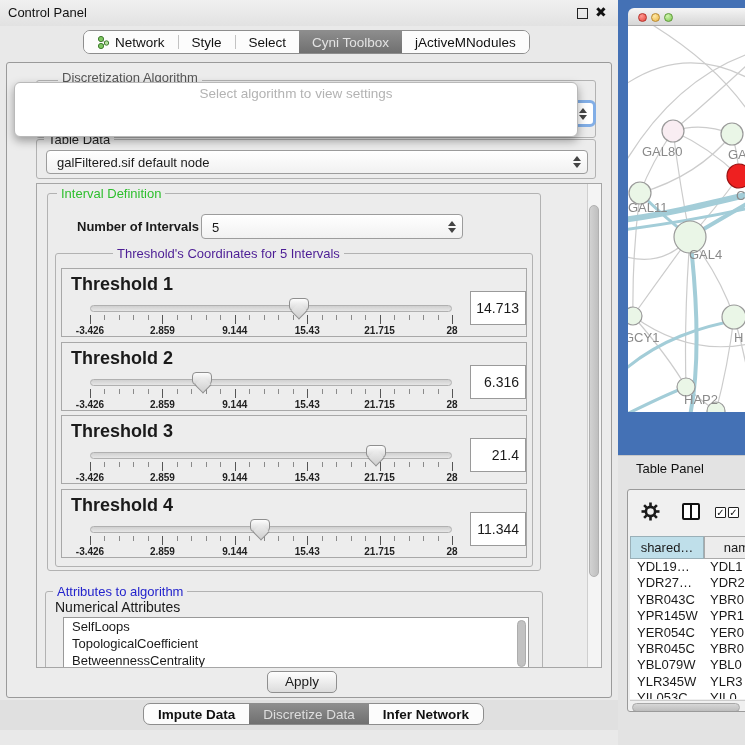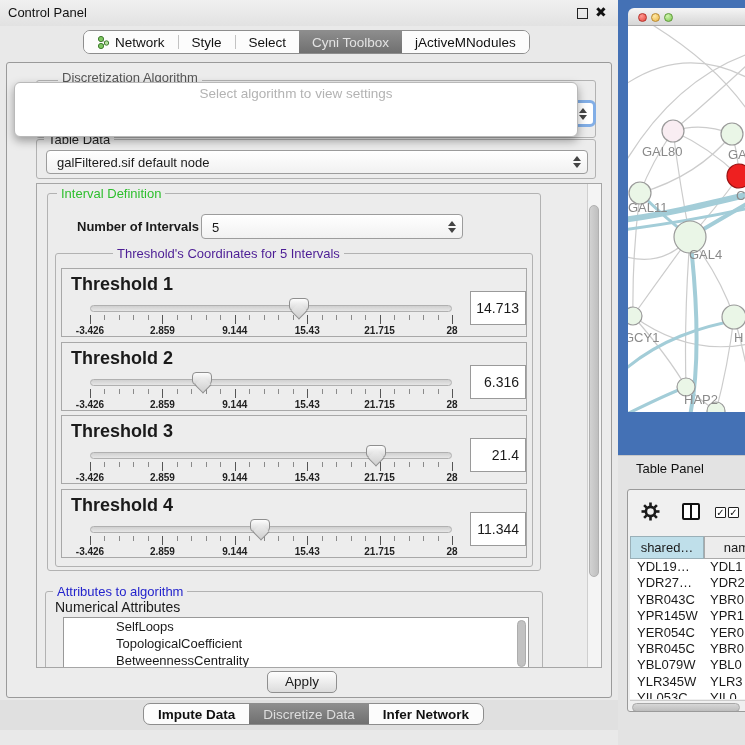--- a/index.html
+++ b/index.html
@@ -341,21 +341,21 @@
           <div class="tick major" style="left: 390px;"></div>
           <div class="ticklabel" style="left: 390px;">28</div>
         </div>
     <div class="thr-value">11.344</div>
   </div>
     </div>
 
   <div class="groupbox" id="grp-attrs" style="left:8px;top:407px;"></div>
   <div class="gb-label" id="grp-attrs-label" style="left:16px;top:400px;">Attributes to algorithm</div>
   <div class="abs" id="lbl-numattrs" style="left:18px;top:415px;">Numerical Attributes</div>
-  <div class="abs" id="attr-list" style="left:26px;top:433px;padding-left:44px;">
+  <div class="abs" id="attr-list" style="left:26px;top:433px;">
       <div class="attr-item">SelfLoops</div>
       <div class="attr-item">TopologicalCoefficient</div>
       <div class="attr-item">BetweennessCentrality</div>
     </div>
   <div class="abs" id="attr-vthumb" style="left:480px;top:436px;"></div>
 </div>
 <div class="abs" id="sp-vtrack"></div>
 <div class="abs" id="sp-vthumb"></div>
 
 <div class="abs" id="apply-btn">Apply</div>

